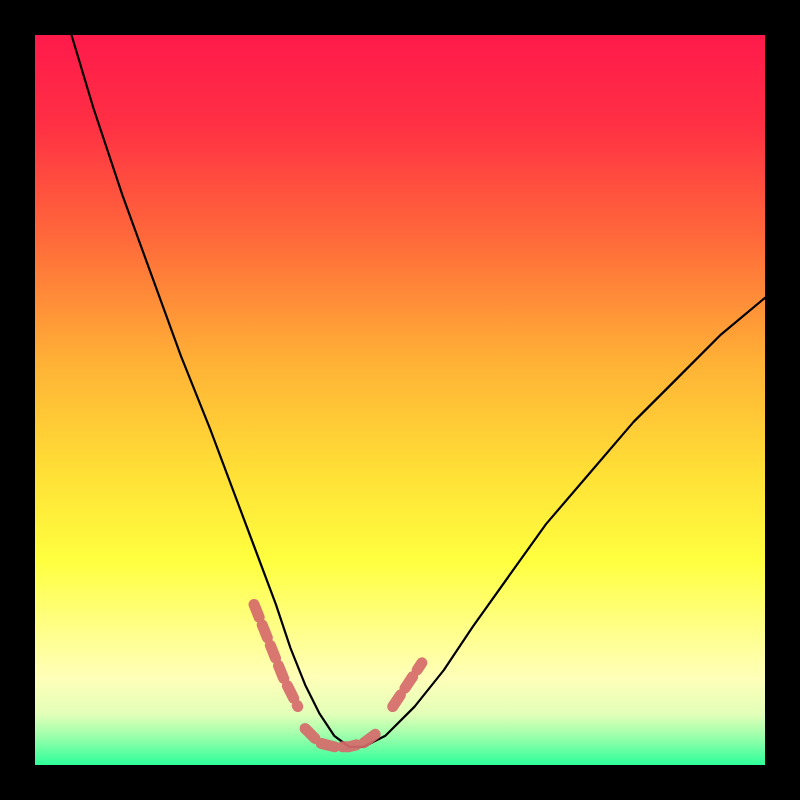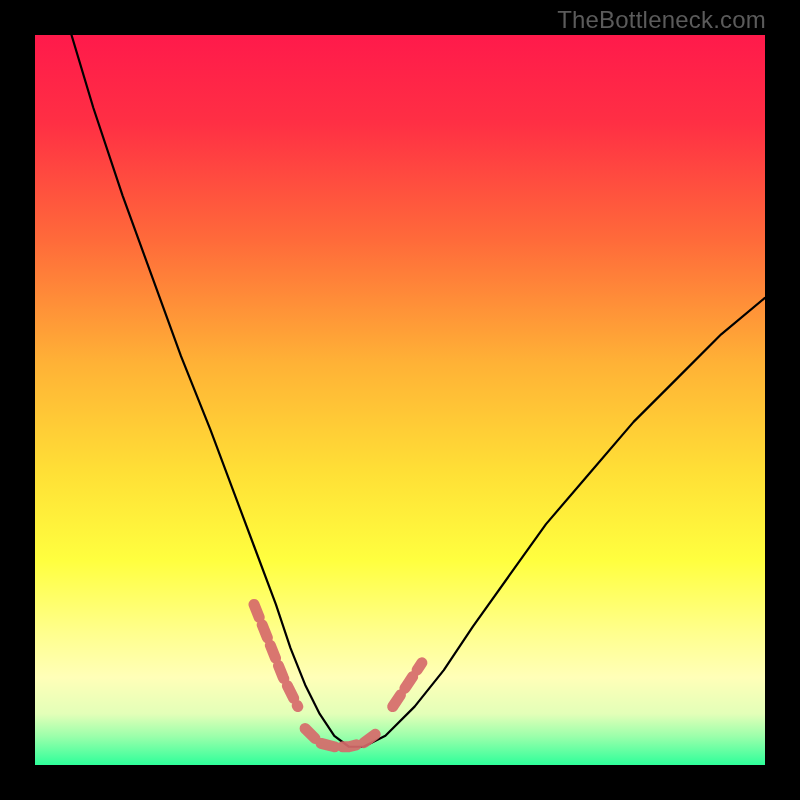--- a/index.html
+++ b/index.html
@@ -26,21 +26,20 @@
     top: 35px;
     width: 730px;
     height: 730px;
   }
   svg { display: block; }
 </style>
 </head>
 <body>
 
 <div class="outer">
-  <div class="watermark">TheBottleneck.com</div>
   <div class="plot">
     <svg id="chart-svg" width="730" height="730" viewBox="0 0 730 730">
         <defs>
           <linearGradient id="bg-grad" x1="0" y1="0" x2="0" y2="1">
             <stop offset="0%" stop-color="#ff1a4b"></stop>
             <stop offset="12%" stop-color="#ff2f44"></stop>
             <stop offset="28%" stop-color="#ff6a3a"></stop>
             <stop offset="45%" stop-color="#ffb236"></stop>
             <stop offset="60%" stop-color="#ffe036"></stop>
             <stop offset="72%" stop-color="#ffff3f"></stop>

